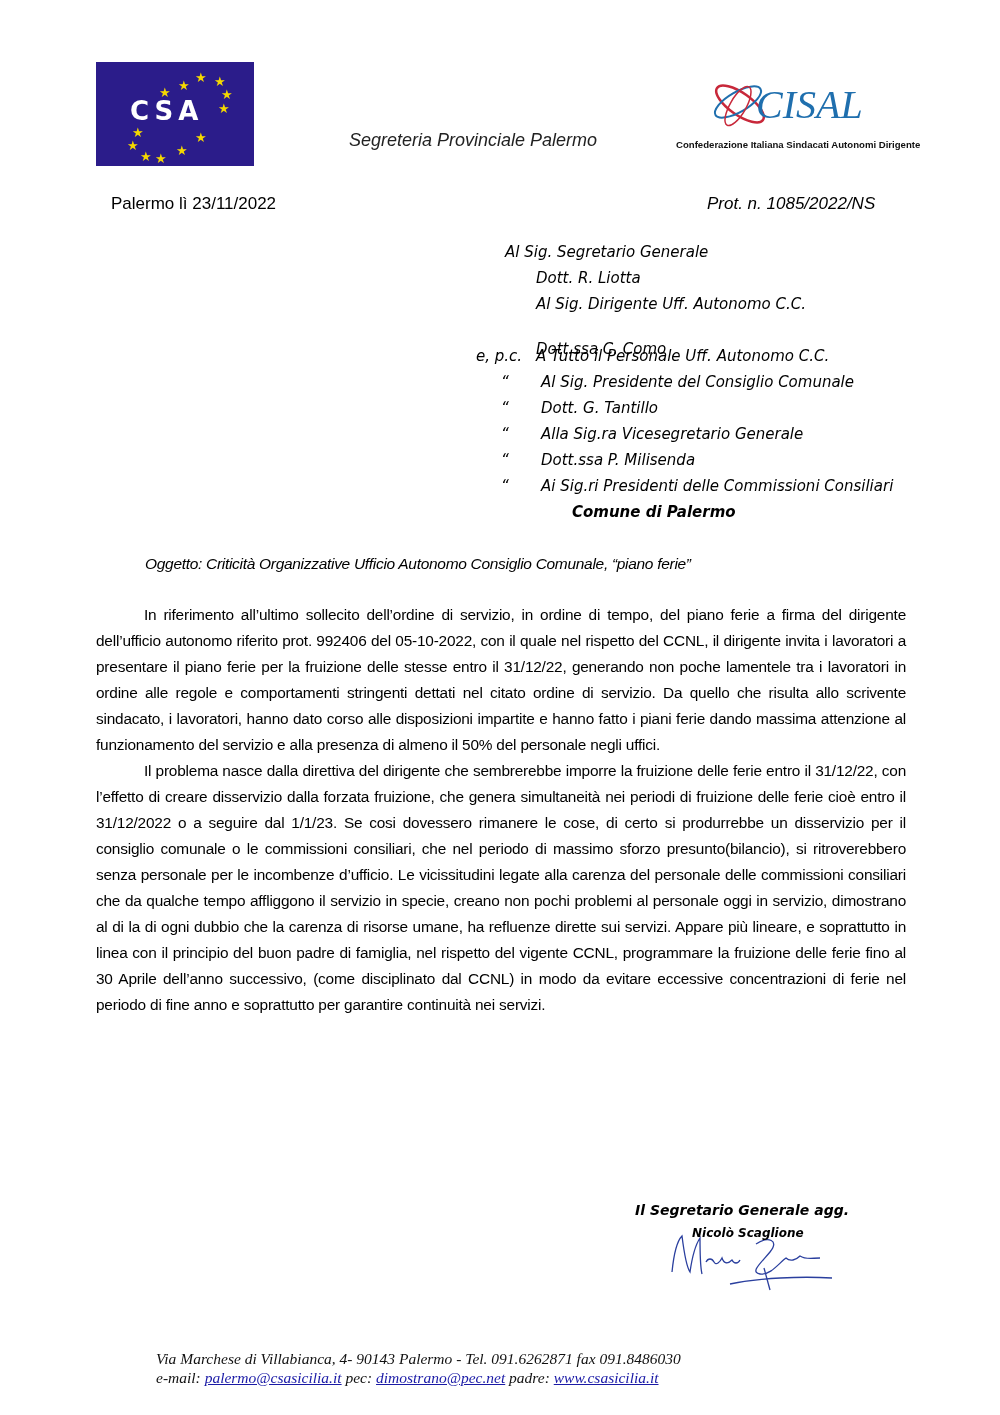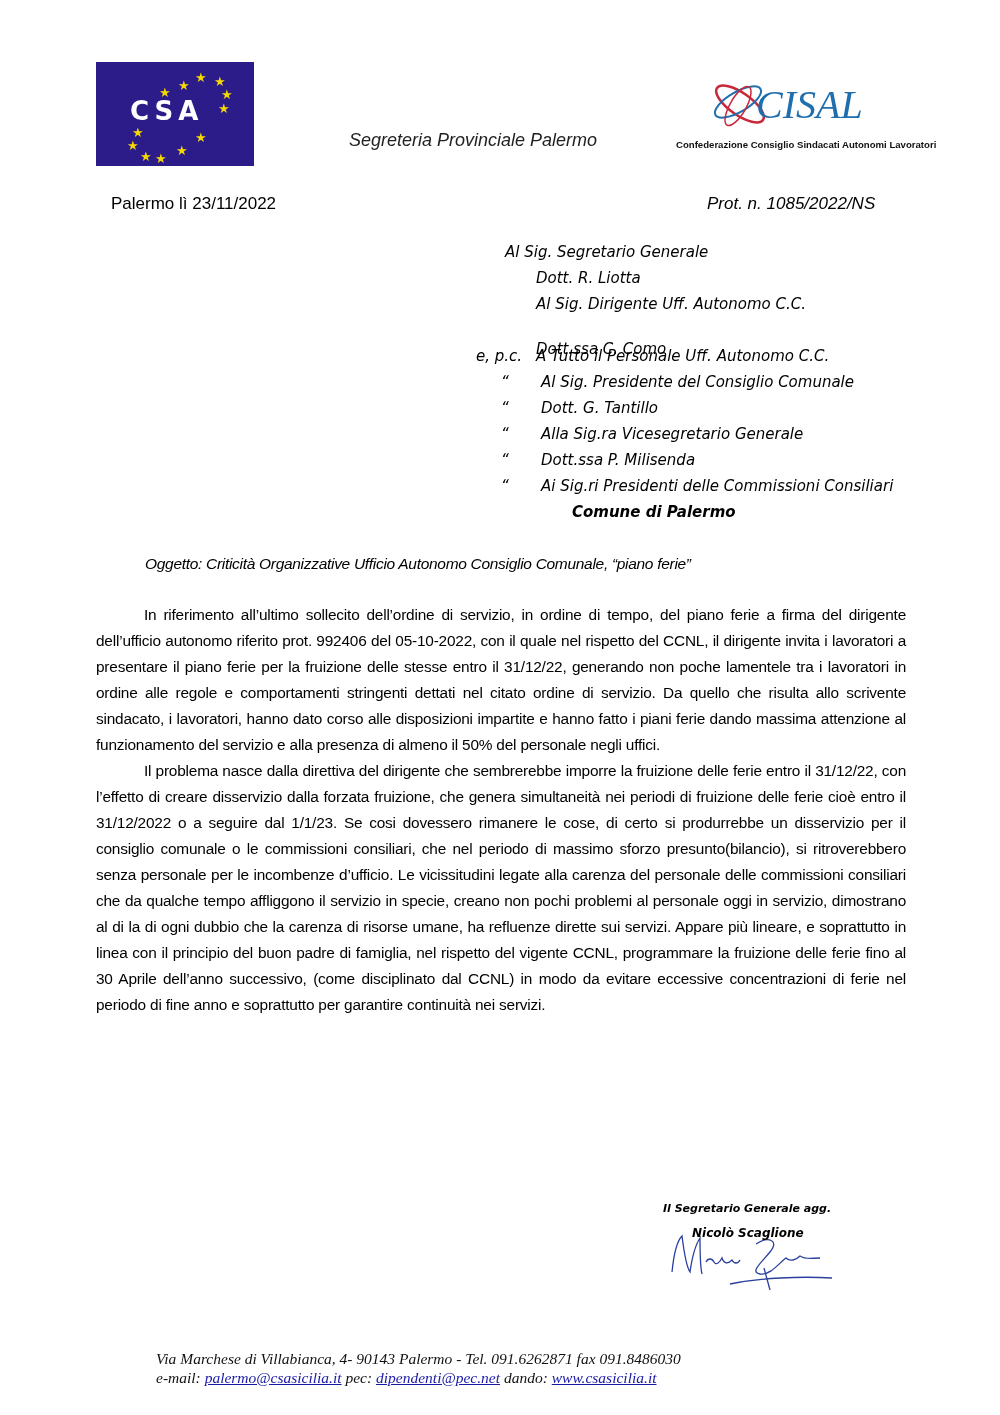--- a/index.html
+++ b/index.html
@@ -20,21 +20,21 @@
     .recip { font-family: "DejaVu Sans", sans-serif; font-style: italic; font-size: 15px; line-height: 26px; white-space: nowrap; }
     .recip-mark { font-family: "DejaVu Sans", sans-serif; font-style: italic; font-size: 15px; line-height: 26px; white-space: nowrap; }
     .recip-bold { font-family: "DejaVu Sans", sans-serif; font-style: italic; font-weight: bold; font-size: 15px; line-height: 26px; margin-left: 24px; }
 
     
     .subject { left: 145px; top: 555px; font-family: "Liberation Sans", sans-serif; font-size: 15.5px; letter-spacing: -0.3px; font-style: italic; }
     .body-text { left: 96px; top: 602px; width: 810px; font-family: "Liberation Sans", sans-serif; font-size: 15.4px; line-height: 26px; text-align: justify; letter-spacing: -0.2px; }
     .body-text p { margin: 0; text-indent: 48px; }
 
     
-    .sig-title { left: 635px; top: 1202px; font-family: "DejaVu Sans", sans-serif; font-style: italic; font-weight: bold; font-size: 11px; margin-left: 28px; }
+    .sig-title { left: 635px; top: 1202px; font-family: "DejaVu Sans", sans-serif; font-style: italic; font-weight: bold; font-size: 14px; }
     .sig-name { left: 692px; top: 1226px; font-family: "DejaVu Sans", sans-serif; font-style: italic; font-weight: bold; font-size: 12px; }
     .sig-scribble { left: 660px; top: 1222px; width: 180px; height: 70px; }
 
     
     .footer { left: 156px; top: 1349px; font-family: "Liberation Serif", serif; font-style: italic; font-size: 15.5px; line-height: 19px; color: #111; white-space: nowrap; }
     .footer a { color: #1a1aa6; text-decoration: underline; }
   </style>
 </head>
 <body>
 
@@ -62,21 +62,21 @@
 <div class="abs seg-prov">Segreteria Provinciale Palermo</div>
 
 <div class="abs cisal-logo">
   <svg width="200" height="70" viewBox="0 0 200 70">
     <ellipse cx="32" cy="36" rx="28" ry="11" fill="none" stroke="#c8283a" stroke-width="2.5" transform="rotate(35 32 36)"></ellipse>
     <ellipse cx="30" cy="34" rx="26" ry="10" fill="none" stroke="#1f6fae" stroke-width="2" transform="rotate(-30 30 34)"></ellipse>
     <ellipse cx="30" cy="38" rx="22" ry="8" fill="none" stroke="#c8283a" stroke-width="1.5" transform="rotate(-60 30 38)"></ellipse>
     <text x="48" y="50" fill="#1f6fae" font-family="Liberation Serif, serif" font-style="italic" font-size="40">CISAL</text>
   </svg>
 </div>
-<div class="abs cisal-sub">Confederazione Consiglio Sindacati Autonomi Lavoratori</div>
+<div class="abs cisal-sub">Confederazione Italiana Sindacati Autonomi Dirigente</div>
 
 <div class="abs date-line">Palermo lì 23/11/2022</div>
 <div class="abs prot-line">Prot. n. 1085/2022/NS</div>
 
 <div>
   <div class="abs recip" style="left:505px; top:239px;text-align:right;">Al Sig. Segretario Generale</div>
   <div class="abs recip" style="left:536px; top:265px;">Dott. R. Liotta</div>
   <div class="abs recip" style="left:536px; top:291px;text-align:right;">Al Sig. Dirigente Uff. Autonomo C.C.</div>
   <div class="abs recip" style="left:536px; top:317px;margin-top:19px;">Dott.ssa C. Como</div>
 
@@ -118,15 +118,15 @@
       <path d="M70 62 C 100 56, 140 54, 172 56"></path>
       <path d="M104 46 L 110 68"></path>
     </g>
   </svg>
 </div>
 <div class="abs sig-name">Nicolò Scaglione</div>
 
 <div class="abs footer">
   <div>Via  Marchese di Villabianca, 4- 90143 Palermo - Tel. 091.6262871 fax 091.8486030</div>
   <div>
-    <span>e-mail: </span><a>palermo@csasicilia.it</a><span> pec: </span><a>dipendenti@pec.net</a><span> dando: </span><a>www.csasicilia.it</a>
+    <span>e-mail: </span><a>palermo@csasicilia.it</a><span> pec: </span><a>dimostrano@pec.net</a><span> padre: </span><a>www.csasicilia.it</a>
   </div>
 </div>
 
 </body></html>

